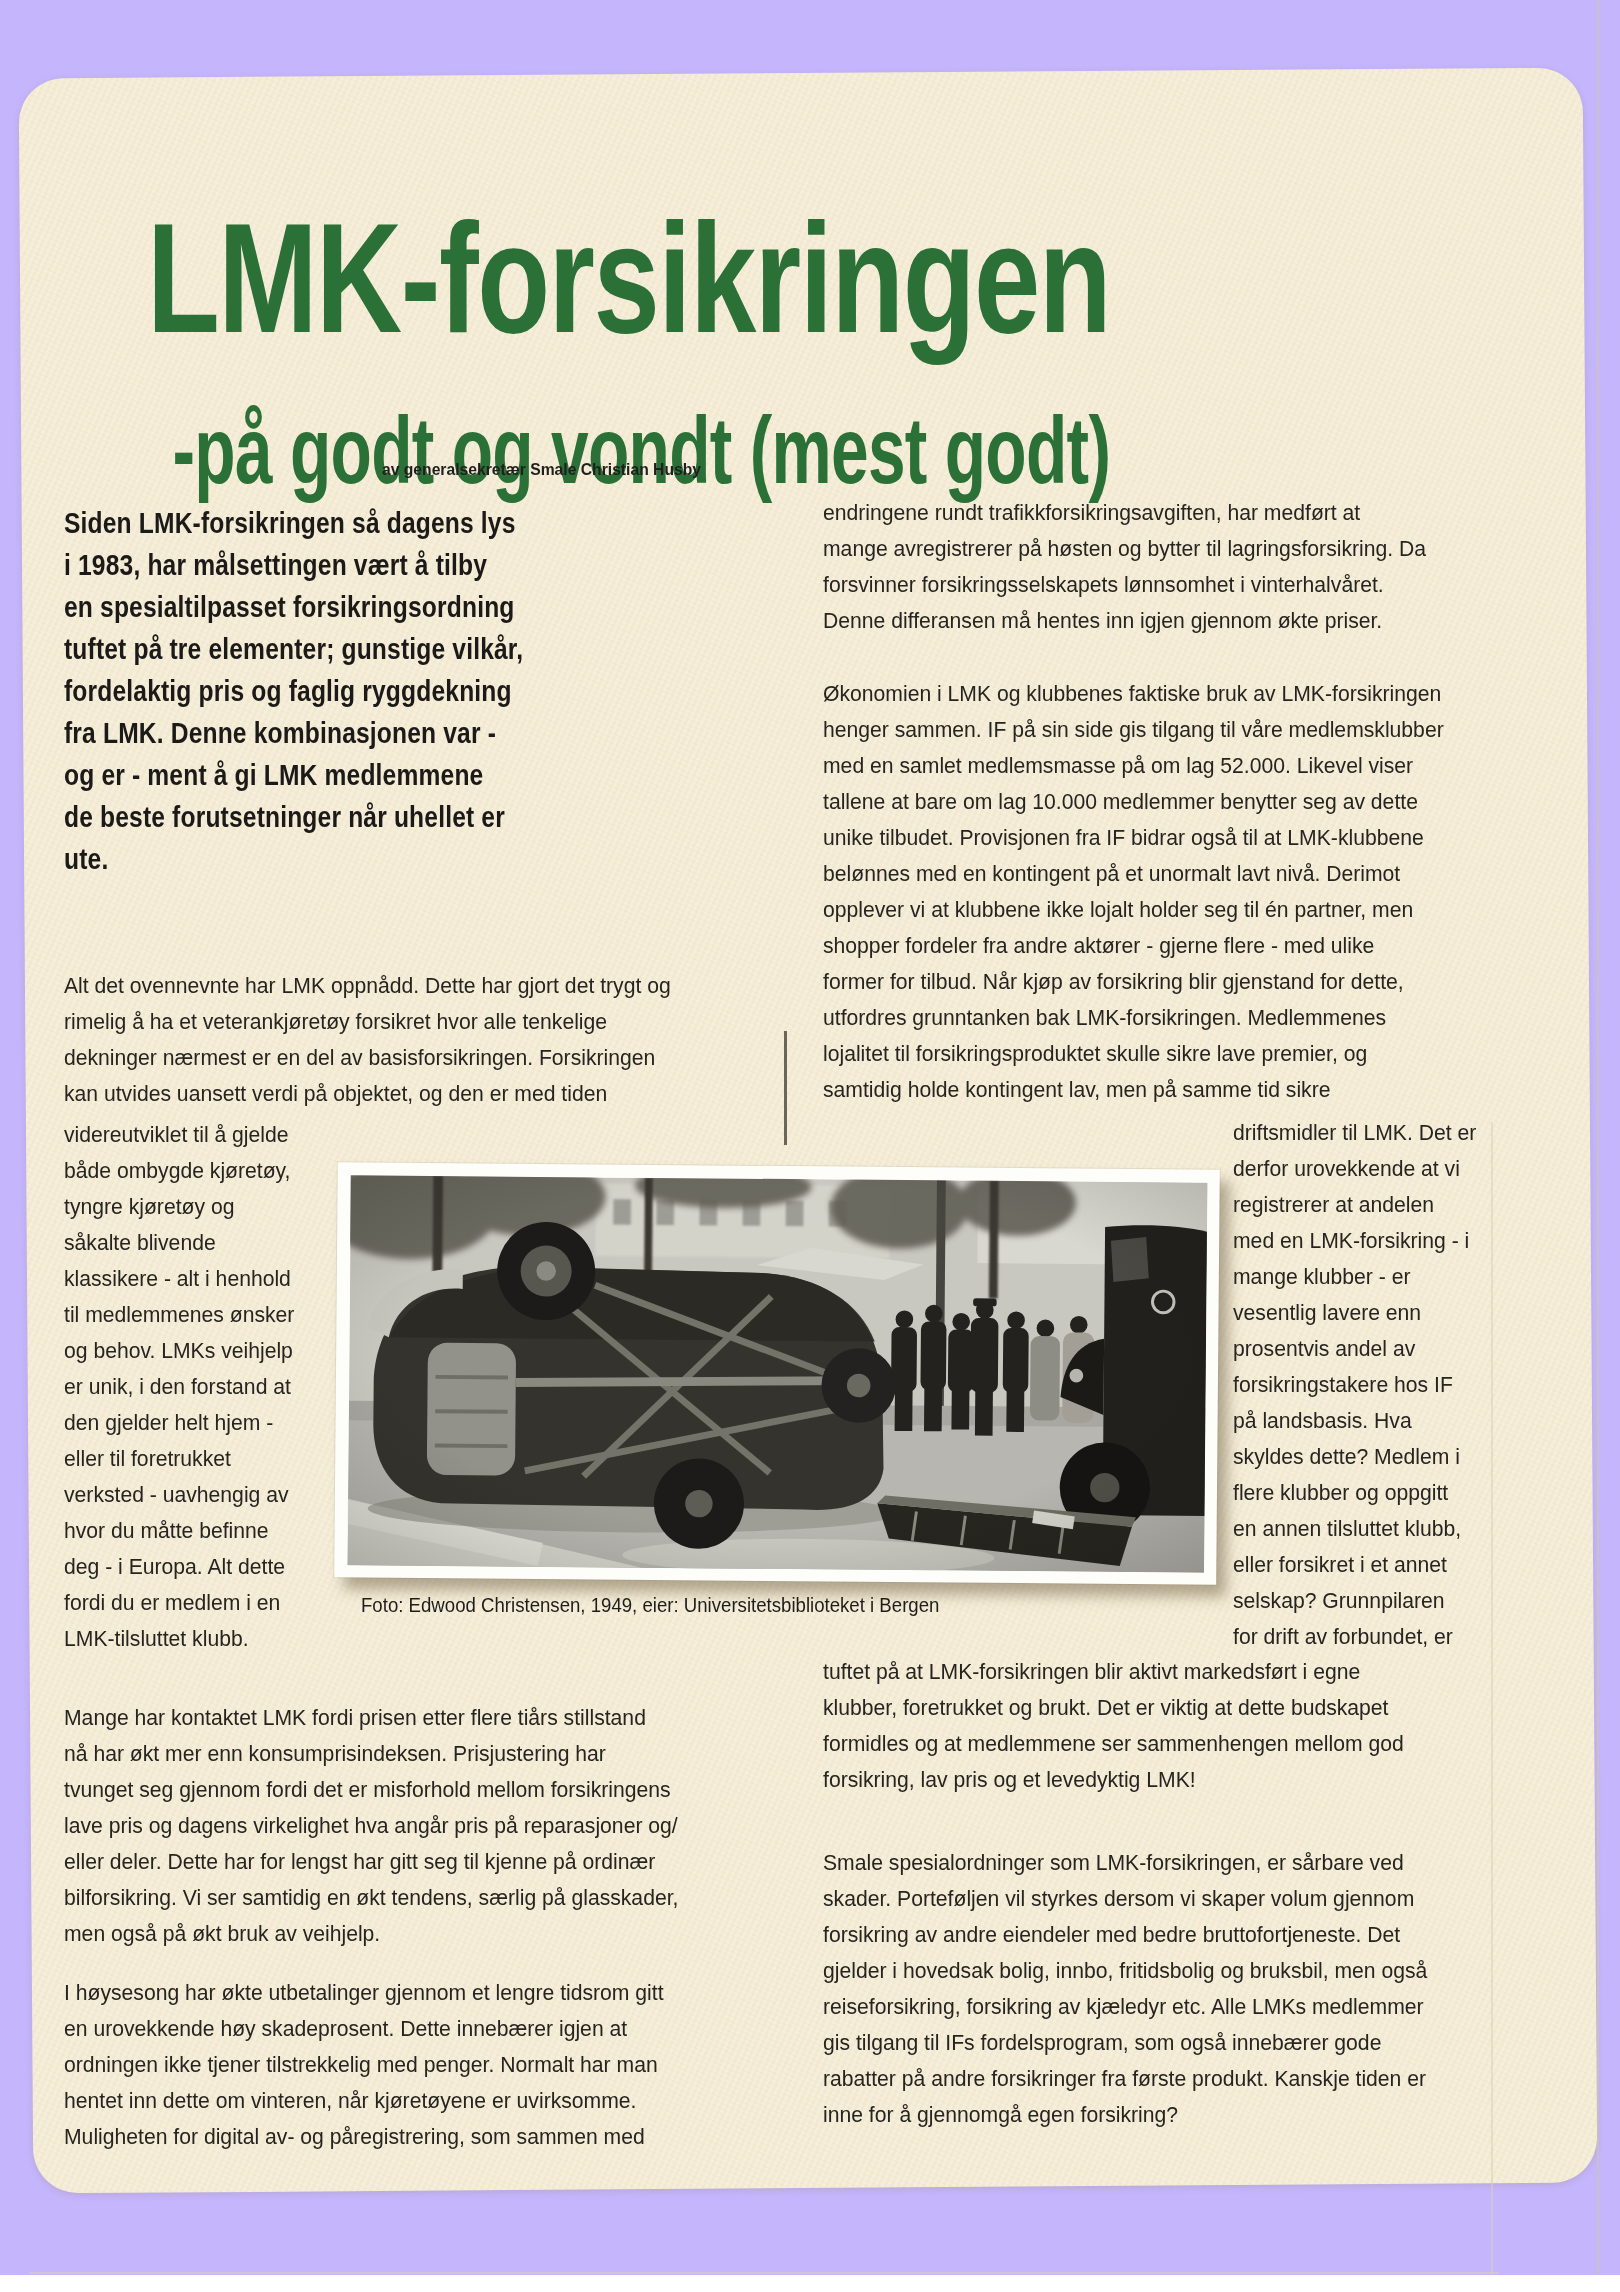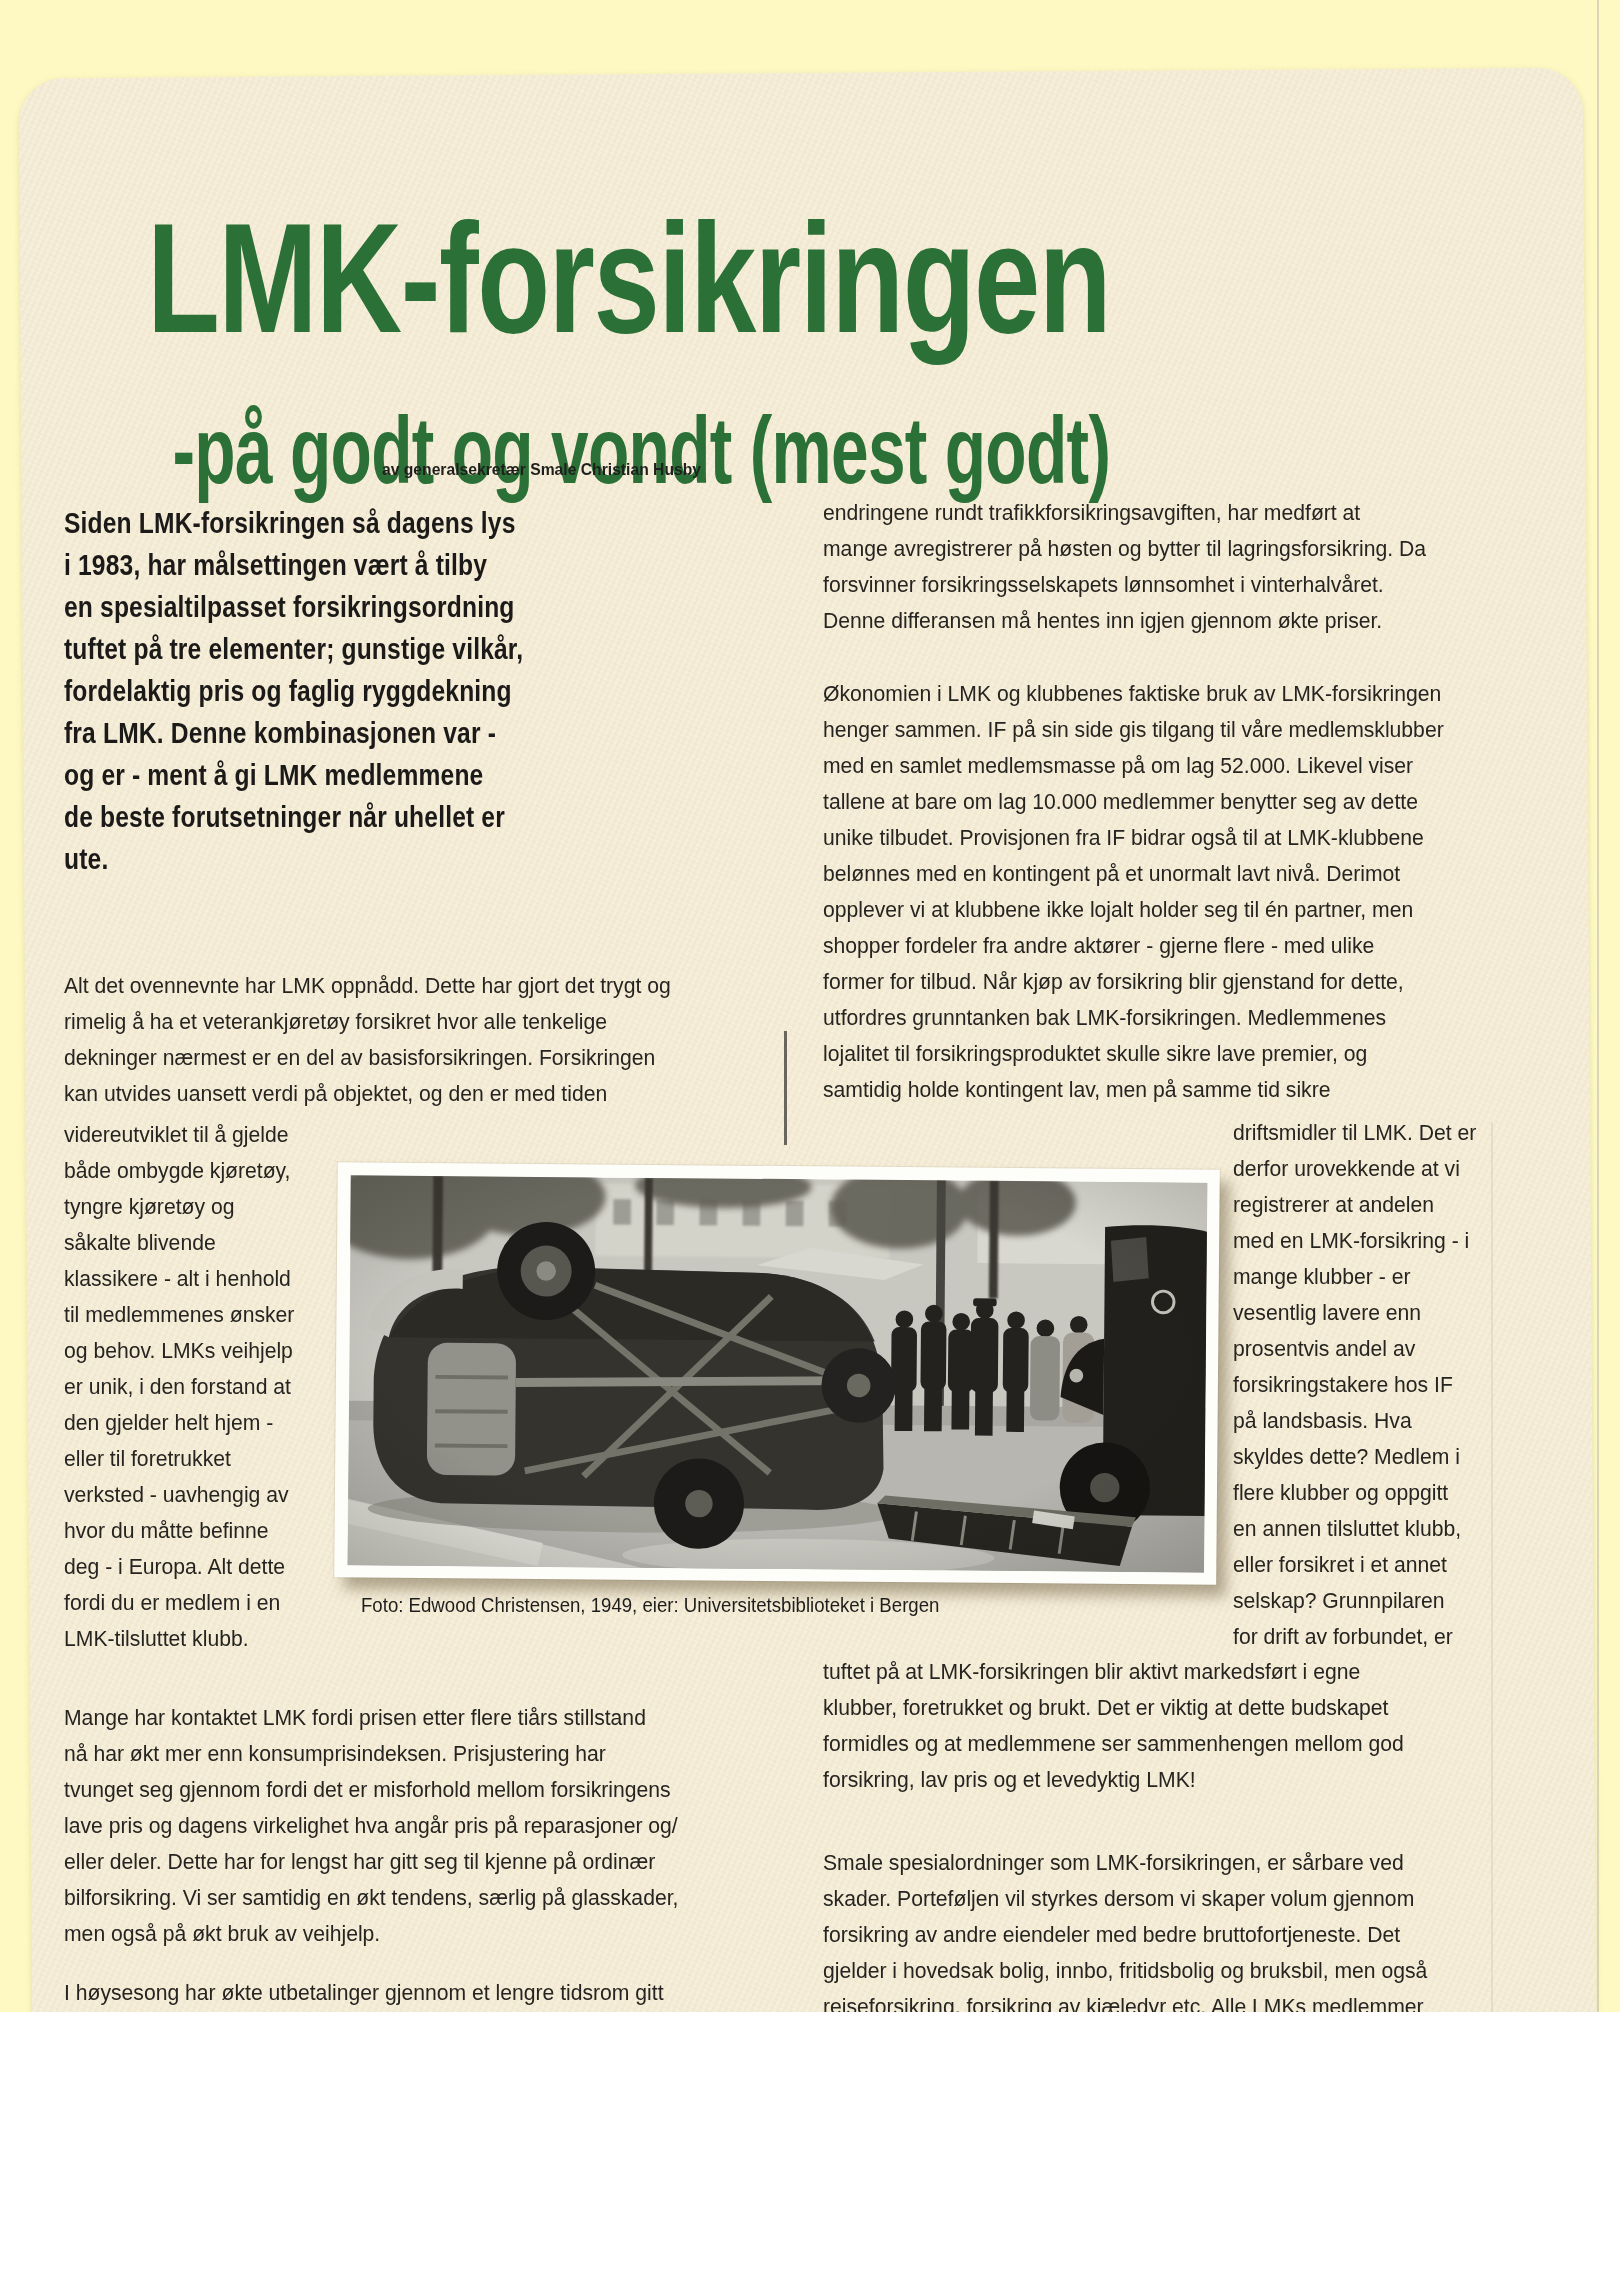--- a/index.html
+++ b/index.html
@@ -2,22 +2,22 @@
 <html style="--title_green: #2b7036; --paper_cream: #f6eed9; --body_text: #262420;"><head>
 <meta charset="utf-8">
 <style>
   :root {
     --title_green: #2b7036;
     --paper_cream: #f6eed9;
     --body_text: #262420;
   }
   html,body { margin:0; padding:0; background:#ffffff; }
   .page {
-    position:relative; width:1620px; height:2012px; overflow:hidden;
-    background:#fef9c3;
+    position:relative; width:1620px; height:2275px; overflow:hidden;
+    background:#c4b5fd;
     font-family:"Liberation Sans", sans-serif;
   }
   .paper {
     position:absolute; left:25.5px; top:73px; width:1564px; height:2115px;
     background:var(--paper_cream);
     border-radius:45px;
     transform:rotate(-0.4deg);
     box-shadow: 0 2px 5.9px rgba(150,130,95,0.25);
   }
   .paper::after {

